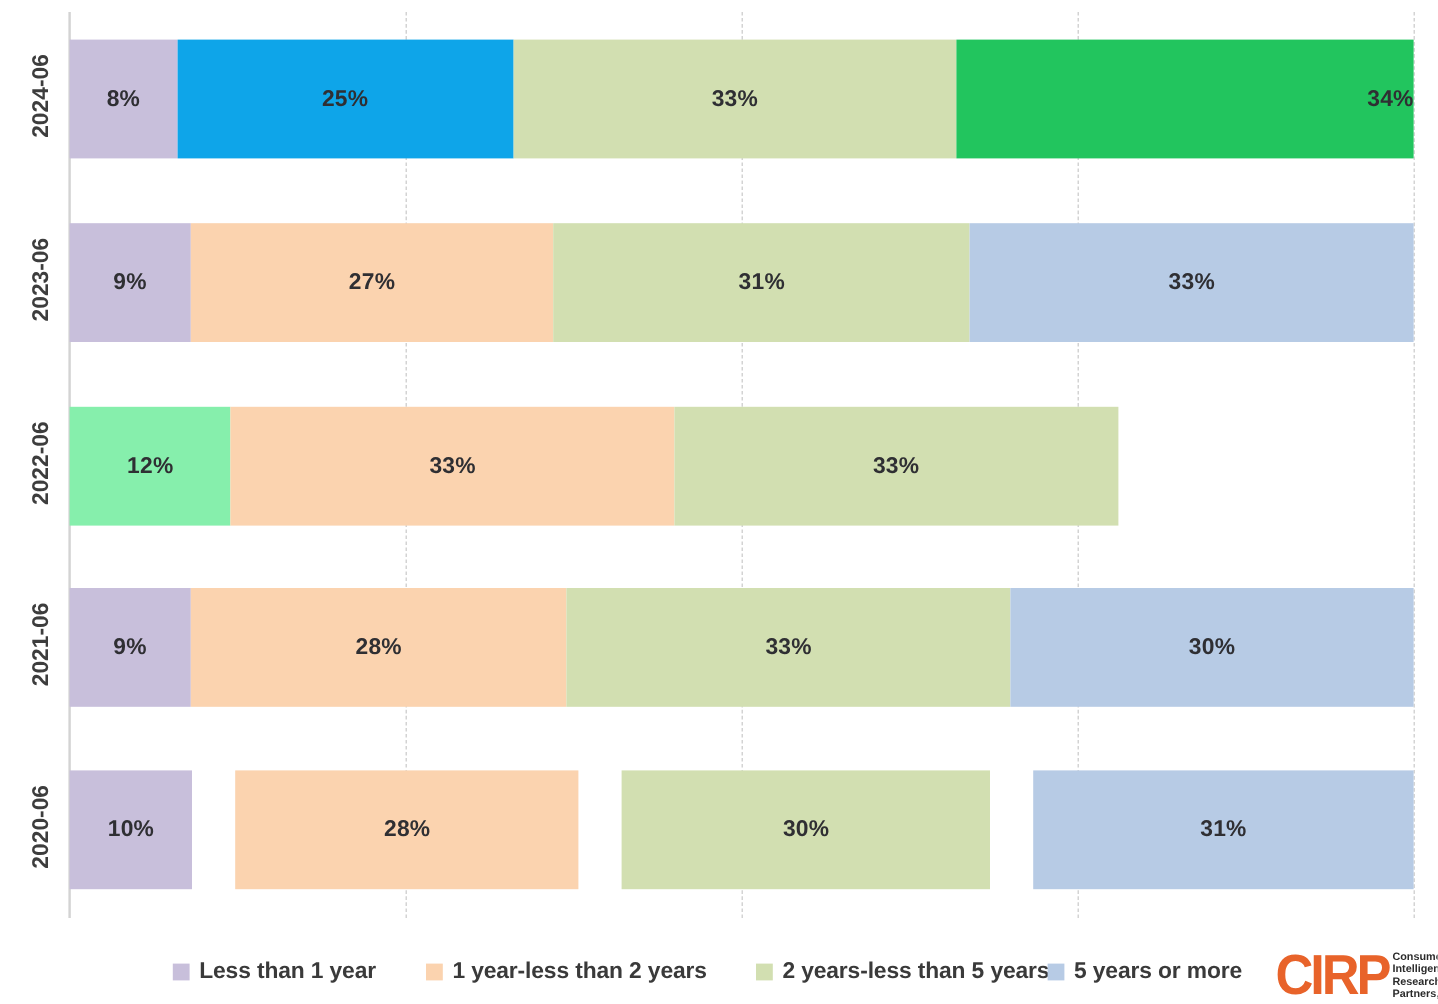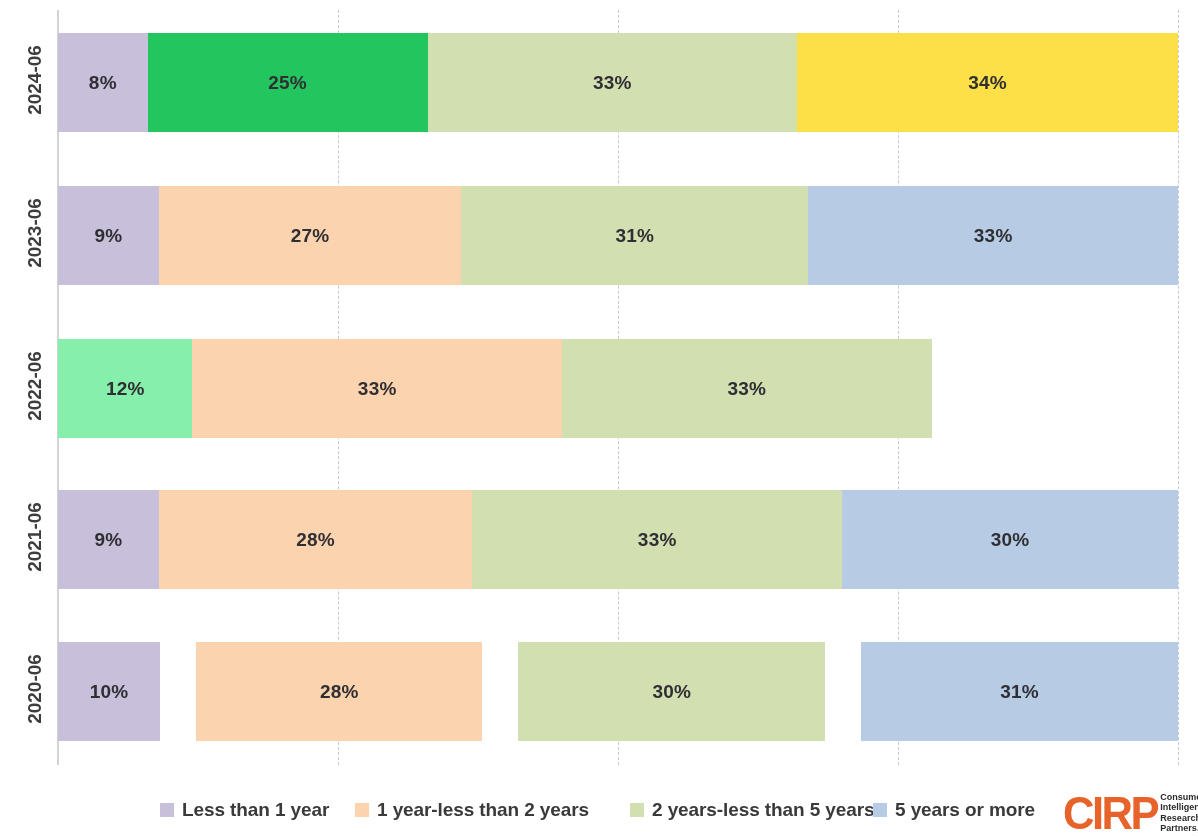--- a/index.html
+++ b/index.html
@@ -176,27 +176,27 @@
         <div class="gridline" style="left: 280px;"></div>
         <div class="gridline" style="left: 560px;"></div>
         <div class="gridline" style="left: 840px;"></div>
         <div class="gridline" style="left: 1120px;"></div>
       </div>
     <div id="bars">
         <div class="bar-row" style="top: 23px; height: 99px; width: 1120px;">
           <div class="bar-segment" style="width: 89.6px; background: rgb(200, 191, 219);">
             <span class="segment-label">8%</span>
           </div>
-          <div class="bar-segment" style="width: 280px; background: #22c55e;">
+          <div class="bar-segment" style="width: 280px; background: #0ea5e9;">
             <span class="segment-label">25%</span>
           </div>
           <div class="bar-segment" style="width: 369.6px; background: rgb(210, 223, 177);">
             <span class="segment-label">33%</span>
           </div>
-          <div class="bar-segment" style="width: 380.8px; background: #fde047;">
+          <div class="bar-segment" style="width: 380.8px; background: #22c55e; justify-content: flex-end;">
             <span class="segment-label">34%</span>
           </div>
         </div>
         <div class="bar-row" style="top: 176px; height: 99px; width: 1120px;">
           <div class="bar-segment" style="width: 100.8px; background: rgb(200, 191, 219);">
             <span class="segment-label">9%</span>
           </div>
           <div class="bar-segment" style="width: 302.4px; background: rgb(251, 211, 175);">
             <span class="segment-label">27%</span>
           </div>
@@ -243,21 +243,21 @@
             <span class="segment-label">30%</span>
           </div>
           <div class="bar-segment" style="width: 347.2px; background: rgb(183, 203, 229);">
             <span class="segment-label">31%</span>
           </div>
         </div>
       </div>
   </div>
 
   <div id="legend">
-      <div class="legend-item" style="position: absolute; left: 160px;">
+      <div class="legend-item" style="position: absolute; left: 144px;">
         <span class="legend-swatch" style="background: rgb(200, 191, 219);"></span>
         <span class="legend-label">Less than 1 year</span>
       </div>
       <div class="legend-item" style="position: absolute; left: 355px; justify-content: center;">
         <span class="legend-swatch" style="background: rgb(251, 211, 175);"></span>
         <span class="legend-label">1 year-less than 2 years</span>
       </div>
       <div class="legend-item" style="position: absolute; left: 630px;">
         <span class="legend-swatch" style="background: rgb(210, 223, 177);"></span>
         <span class="legend-label">2 years-less than 5 years</span>

